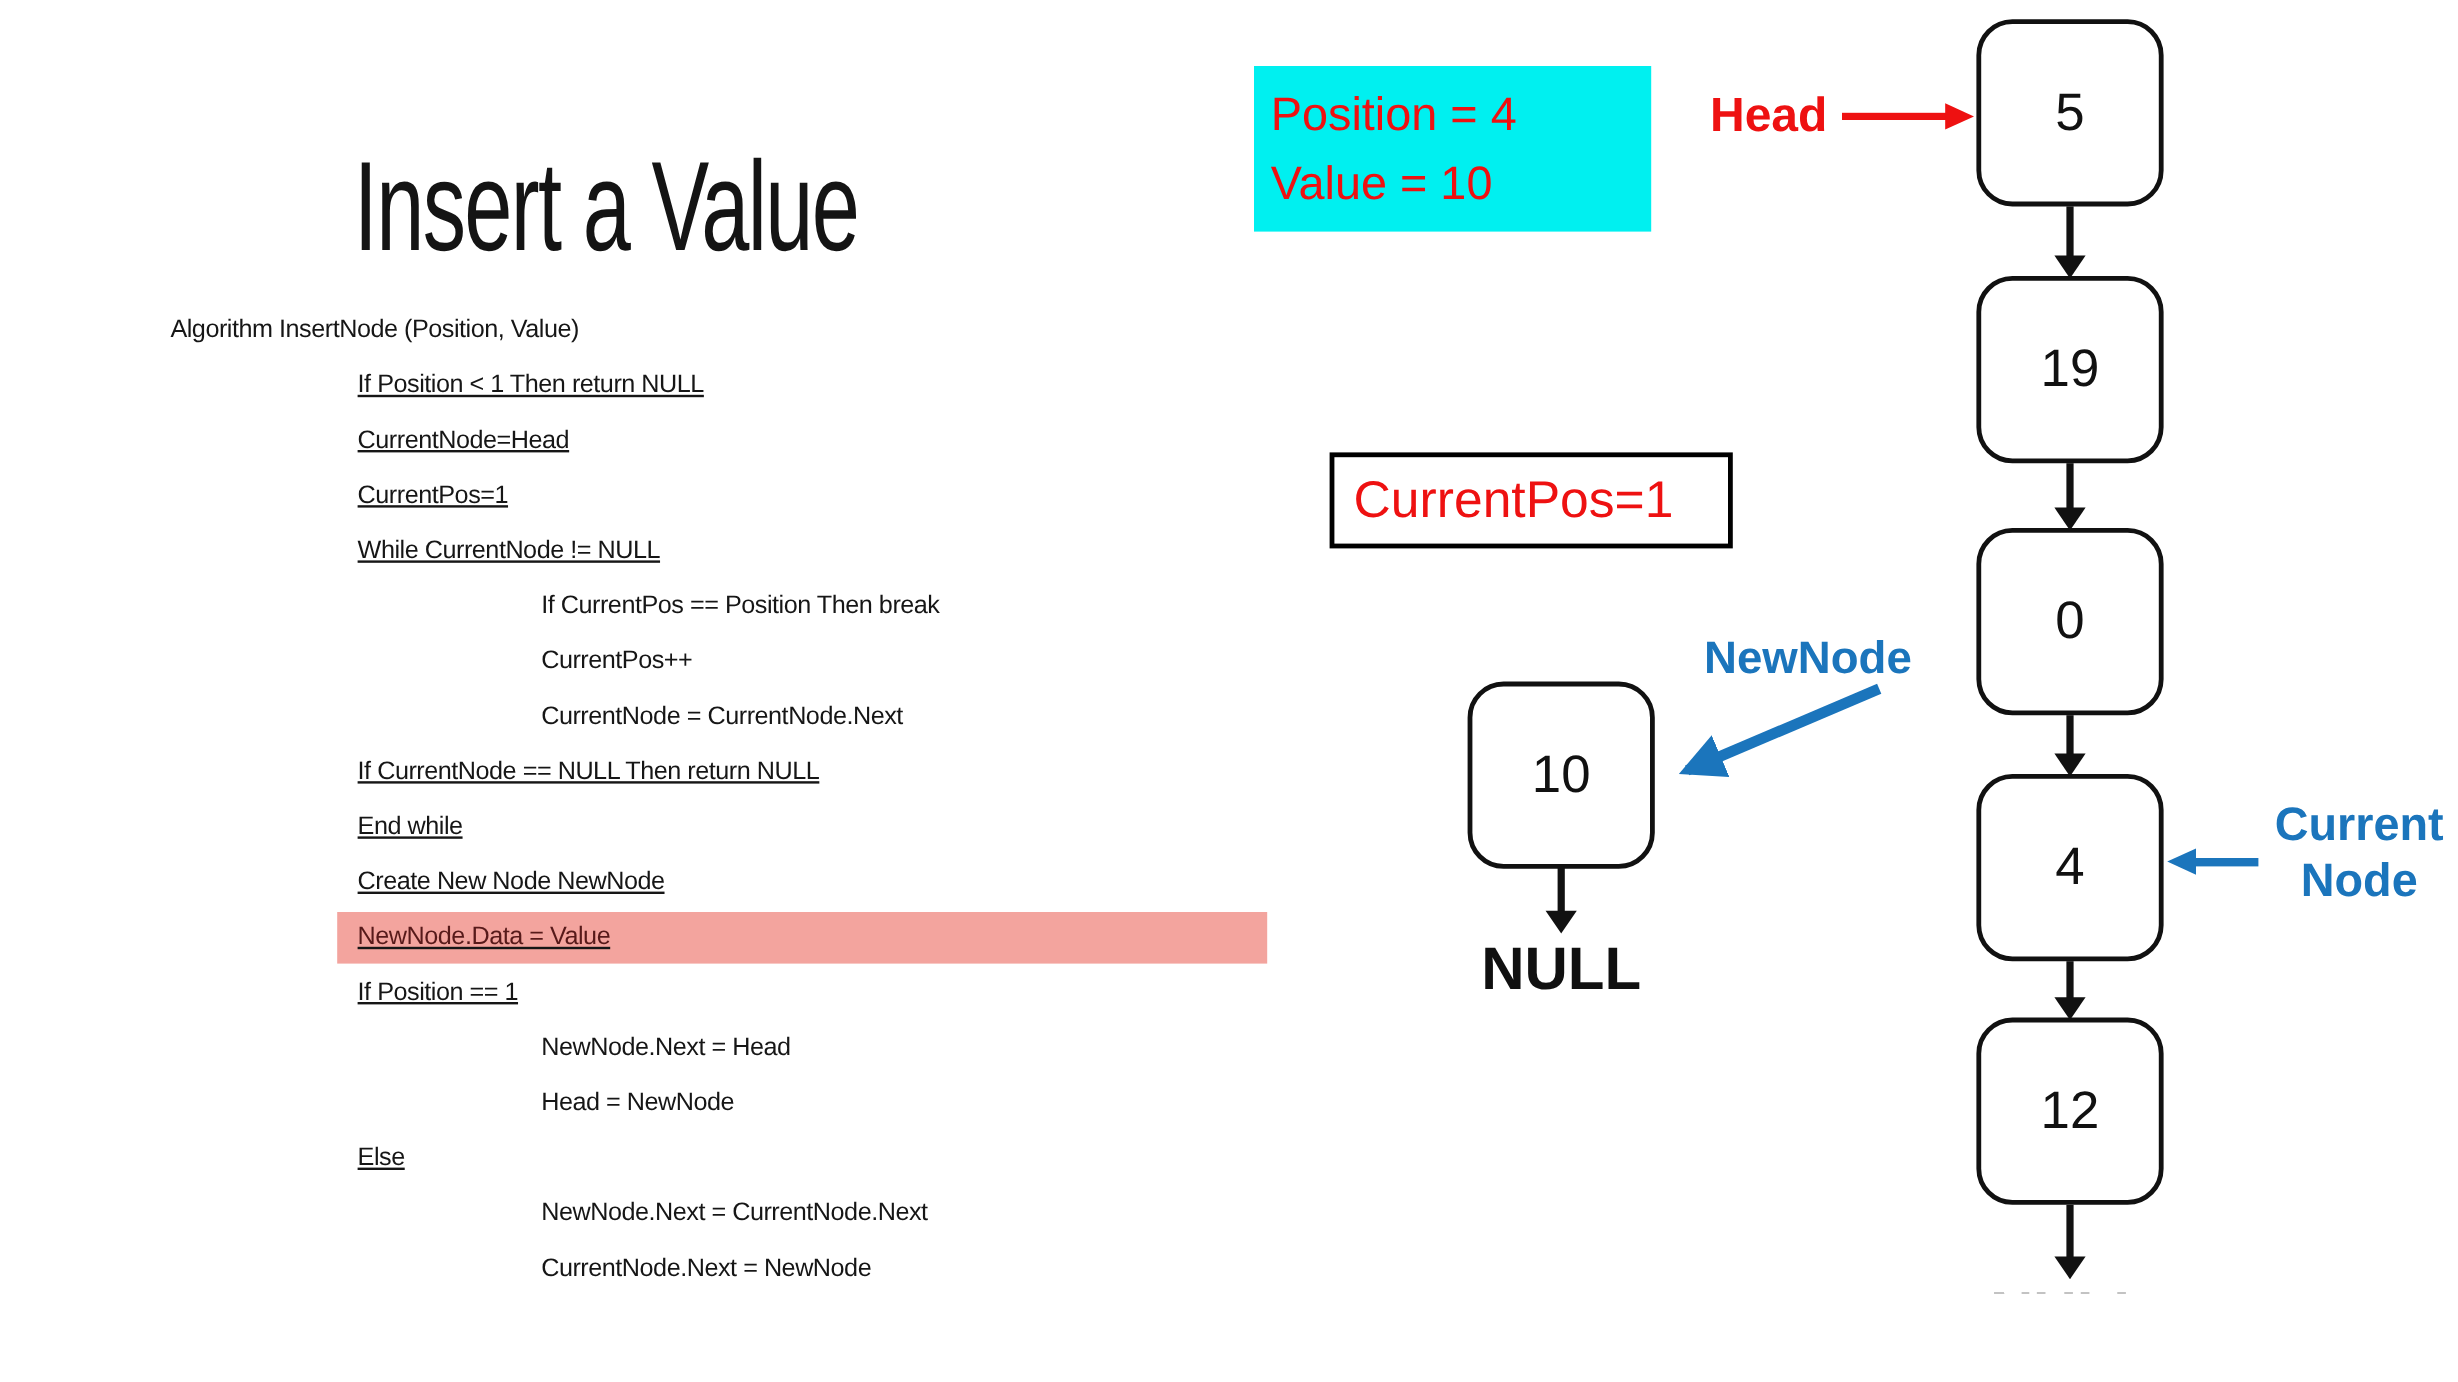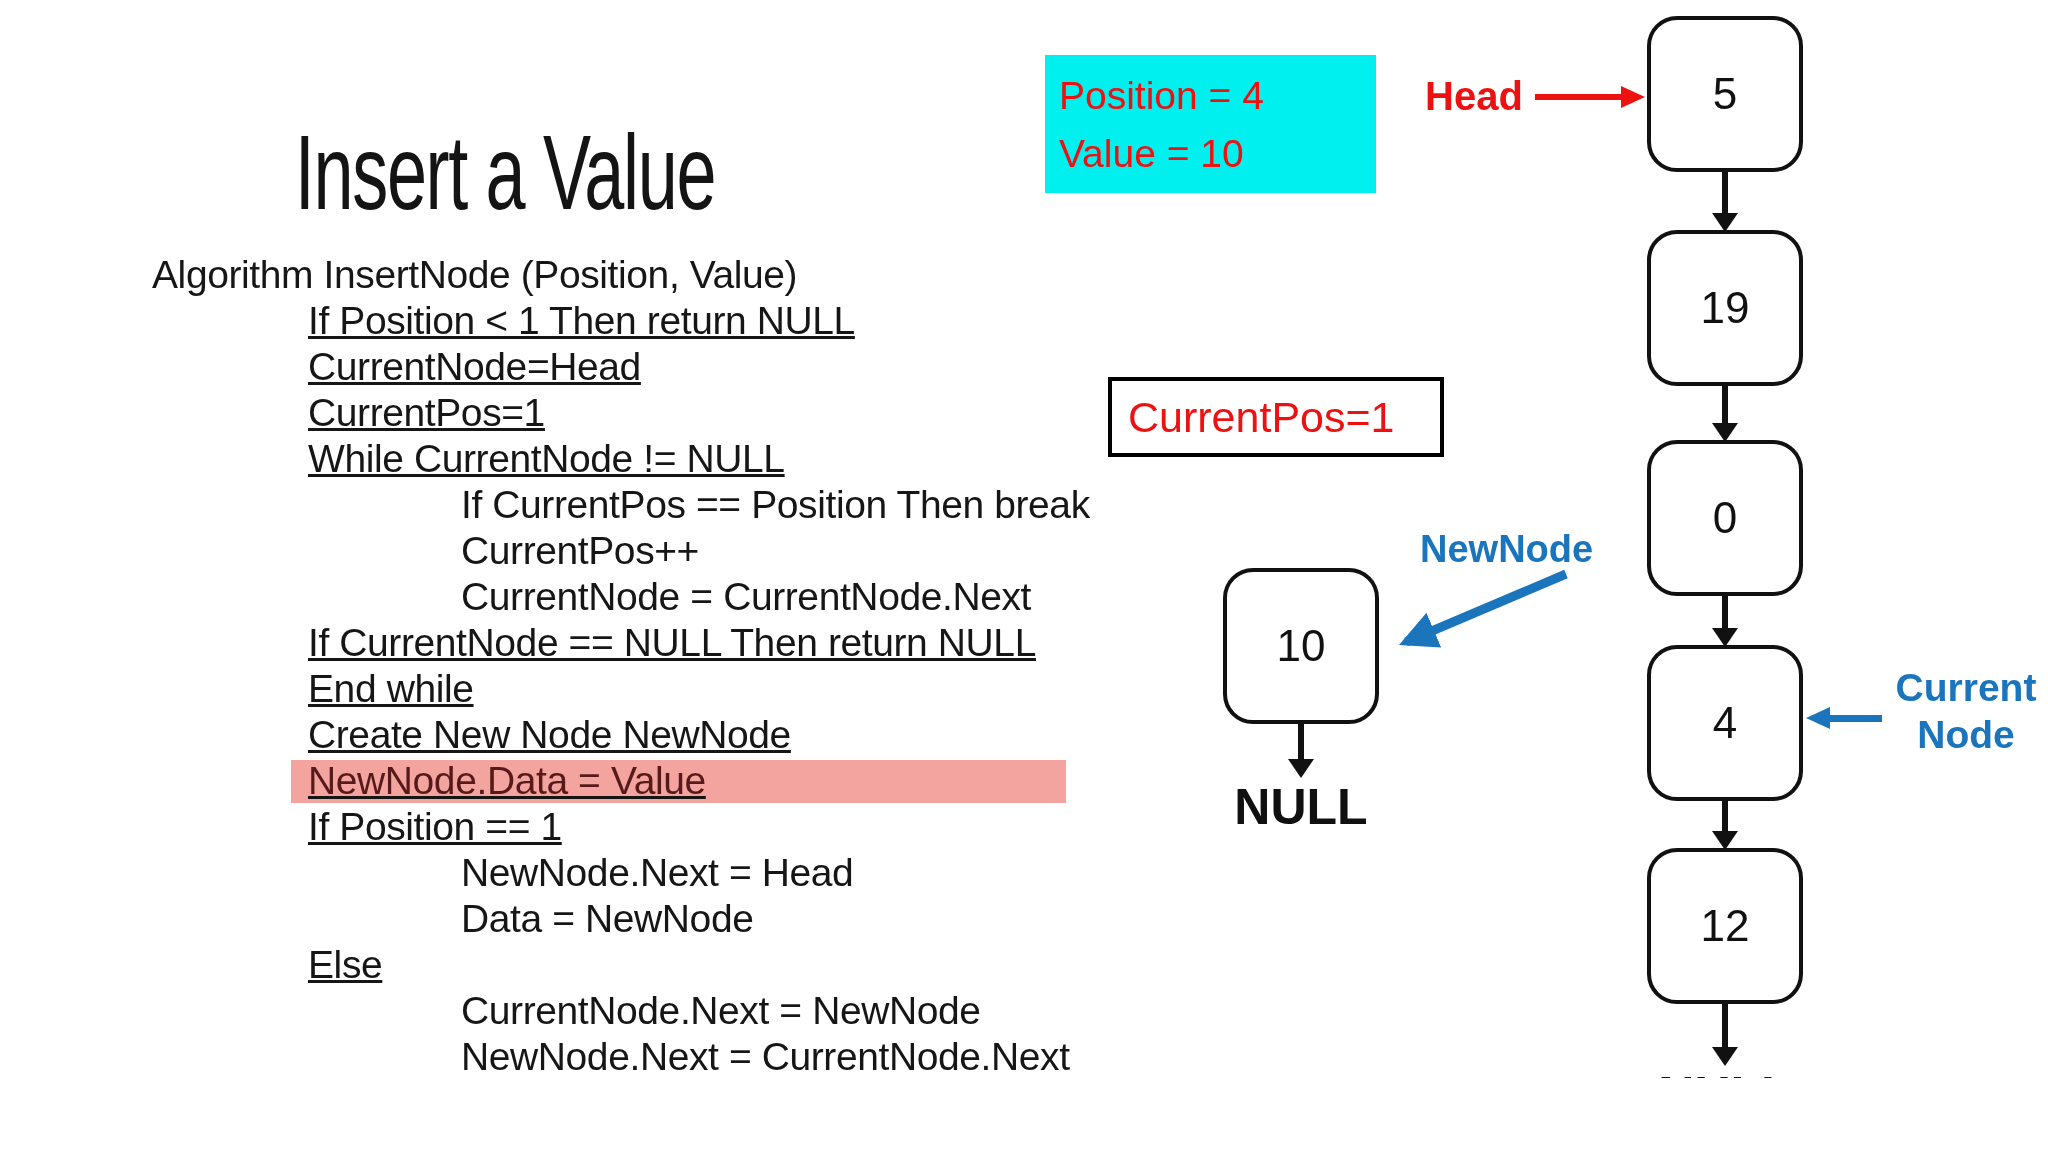--- a/index.html
+++ b/index.html
@@ -10,22 +10,22 @@
 
   
   .title {
     position:absolute; left:0; top:112px; width:1010px; text-align:center;
     font-size:106px; letter-spacing:-2px; color:#141414;
     transform:scaleX(0.68); transform-origin:50% 50%;
     white-space:nowrap;
   }
 
   
-  .code { position:absolute; left:152px; top:252px; width:1000px;
-          font-size:39px; letter-spacing:-0.4px; color:#161616; }
+  .code { position:absolute; left:142px; top:252px; width:1000px;
+          font-size:21px; letter-spacing:-0.4px; color:#161616; }
   .cl { position:relative; height:46px; line-height:46px; white-space:nowrap; }
   .cl .txt { position:relative; z-index:1; }
   .i1 { padding-left:156px;text-decoration:underline; }
   .i2 { padding-left:309px; }
   .hl-bar { position:absolute; left:139px; top:2px; width:775px; height:43px; z-index:0; }
 
   
   .info-box {
     position:absolute; left:1045px; top:55px; width:331px; height:138px;
     box-sizing:border-box; padding:12px 0 0 14px;
@@ -107,24 +107,24 @@
     <div class="cl i2"><span class="txt">CurrentNode = CurrentNode.Next</span></div>
     <div class="cl i1"><span class="txt">If CurrentNode == NULL Then return NULL</span></div>
     <div class="cl i1"><span class="txt">End while</span></div>
     <div class="cl i1"><span class="txt">Create New Node NewNode</span></div>
     <div class="cl i1">
       <div class="hl-bar" style="background: rgb(243, 164, 158);"></div>
       <span class="txt" style="color: rgb(87, 26, 26);">NewNode.Data = Value</span>
     </div>
     <div class="cl i1"><span class="txt">If Position == 1</span></div>
     <div class="cl i2"><span class="txt">NewNode.Next = Head</span></div>
-    <div class="cl i2"><span class="txt">Data = NewNode</span></div>
+    <div class="cl i2"><span class="txt">Head = NewNode</span></div>
     <div class="cl i1"><span class="txt">Else</span></div>
+    <div class="cl i2"><span class="txt">NewNode.Next = CurrentNode.Next</span></div>
     <div class="cl i2"><span class="txt">CurrentNode.Next = NewNode</span></div>
-    <div class="cl i2"><span class="txt">NewNode.Next = CurrentNode.Next</span></div>
     <div class="cl i1"><span class="txt">End If</span></div>
   </div>
 
   <div class="info-box" style="background: rgb(0, 240, 240); color: rgb(238, 17, 17);">
     <div>Position = 4</div>
     <div>Value = 10</div>
   </div>
 
   <div class="head-label" style="color: rgb(238, 17, 17);">Head</div>
   <div class="h-arrow ar-right" style="left: 1535px; top: 86px; color: rgb(238, 17, 17);">

